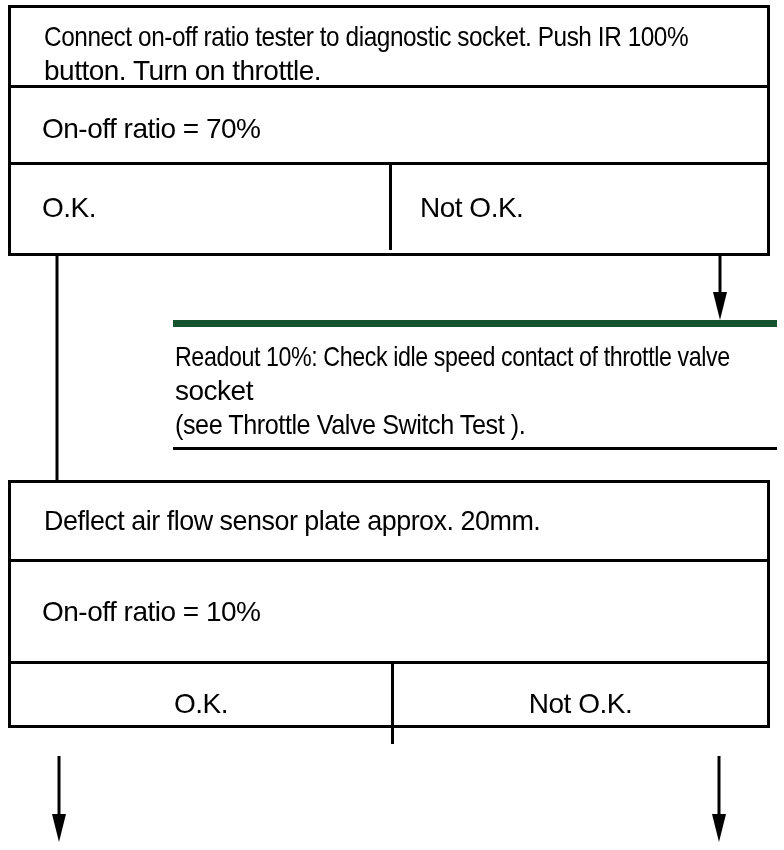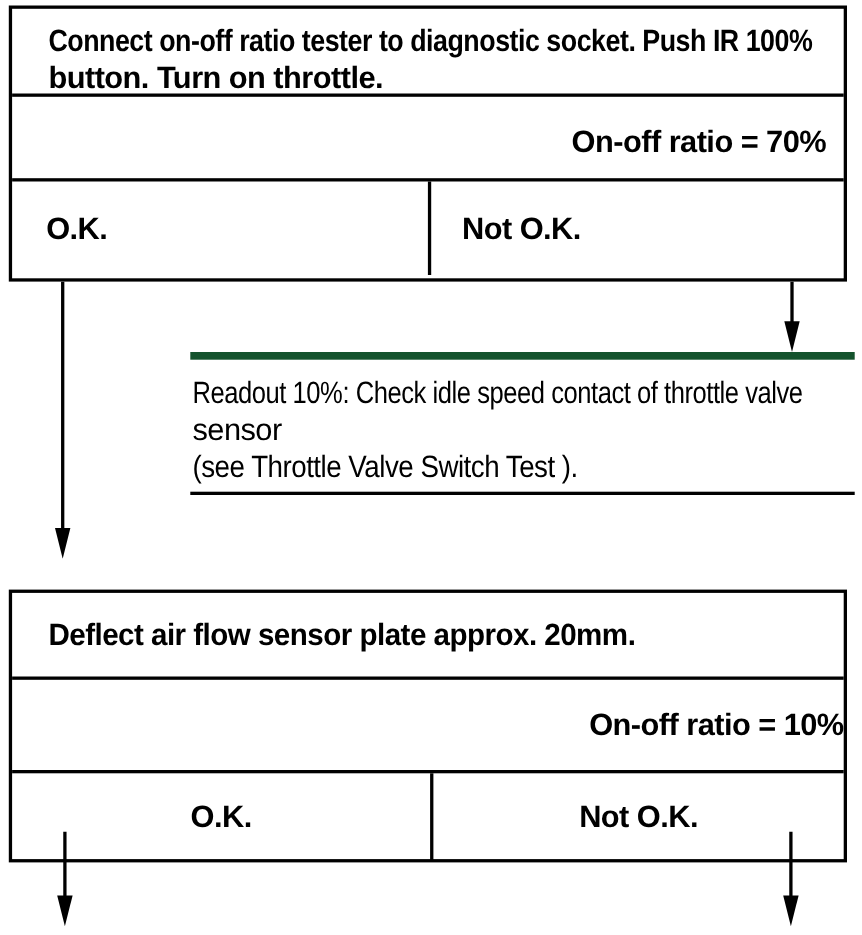--- a/index.html
+++ b/index.html
@@ -20,36 +20,35 @@
   }
   .box {
     position: absolute;
     left: 8px;
     width: 762px;
     border: 3px solid #000;
     box-sizing: border-box;
     background: #fff;
   }
   .step1 { top: 5px;   height: 251px; }
-  .step2 { top: 536px; height: 248px; }
+  .step2 { top: 480px; height: 248px; }
 
-  .row { box-sizing: border-box; font-weight: bold; }
+  .row { box-sizing: border-box; }
 
   .step1 .row-instruction {
     height: 80px;
     border-bottom: 3px solid #000;
     padding: 12px 6px 0 33px;
   }
   .step1 .row-condition {
     height: 77px;
     border-bottom: 3px solid #000;
     display: flex;
     align-items: center;
-    padding: 8px 16px 0 31px;
-    justify-content: flex-end;
+    padding: 8px 4px 0 31px;
   }
   .step1 .row-results { display: flex; height: 85px; }
   .step1 .cell-ok {
     width: 381px;
     border-right: 3px solid #000;
     display: flex;
     align-items: center;
     padding-left: 31px;
     box-sizing: border-box;
   }
@@ -62,26 +61,25 @@
   }
 
   .step2 .row-instruction {
     height: 79px;
     border-bottom: 3px solid #000;
     display: flex;
     align-items: center;
     padding-left: 33px;
   }
   .step2 .row-condition {
-    height: 85px;
+    height: 102px;
     border-bottom: 3px solid #000;
     display: flex;
     align-items: center;
     padding-left: 31px;
-    justify-content: flex-end;
   }
   .step2 .row-results { display: flex; height: 80px; }
   .step2 .cell-ok {
     width: 383px;
     border-right: 3px solid #000;
     display: flex;
     align-items: center;
     justify-content: center;
     box-sizing: border-box;
   }
@@ -141,21 +139,21 @@
     <polygon points="1,224 15,224 8,252" fill="#000"></polygon>
   </svg>
 
   <svg class="arrow" style="left:712px; top:256px;" width="16" height="64" viewBox="0 0 16 64">
     <line x1="8" y1="0" x2="8" y2="38" stroke="#000" stroke-width="3"></line>
     <polygon points="1,36 15,36 8,64" fill="#000"></polygon>
   </svg>
 
   <section class="note">
     <div class="line cx83">Readout 10%: Check idle speed contact of throttle valve</div>
-    <div class="line">sensor</div>
+    <div class="line">socket</div>
     <div class="line cx90">(see Throttle Valve Switch Test ).</div>
   </section>
 
   <section class="box step2">
     <div class="row row-instruction">
       <span class="line cx96">Deflect air flow sensor plate approx. 20mm.</span>
     </div>
     <div class="row row-condition">
       <span class="line">On-off ratio = 10%</span>
     </div>

